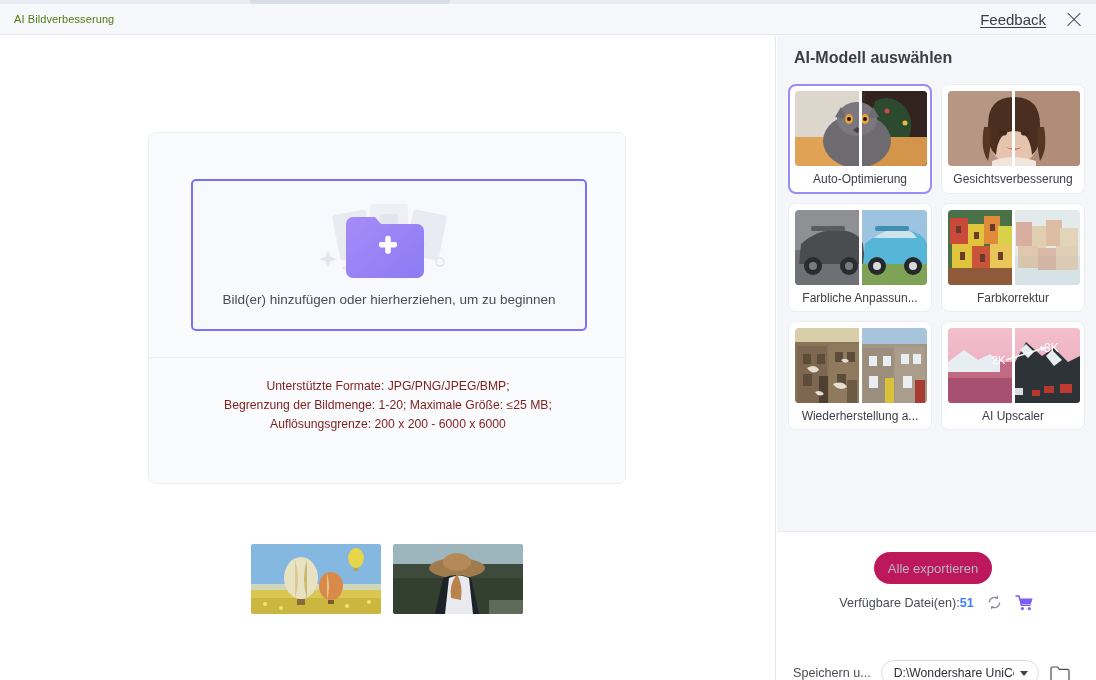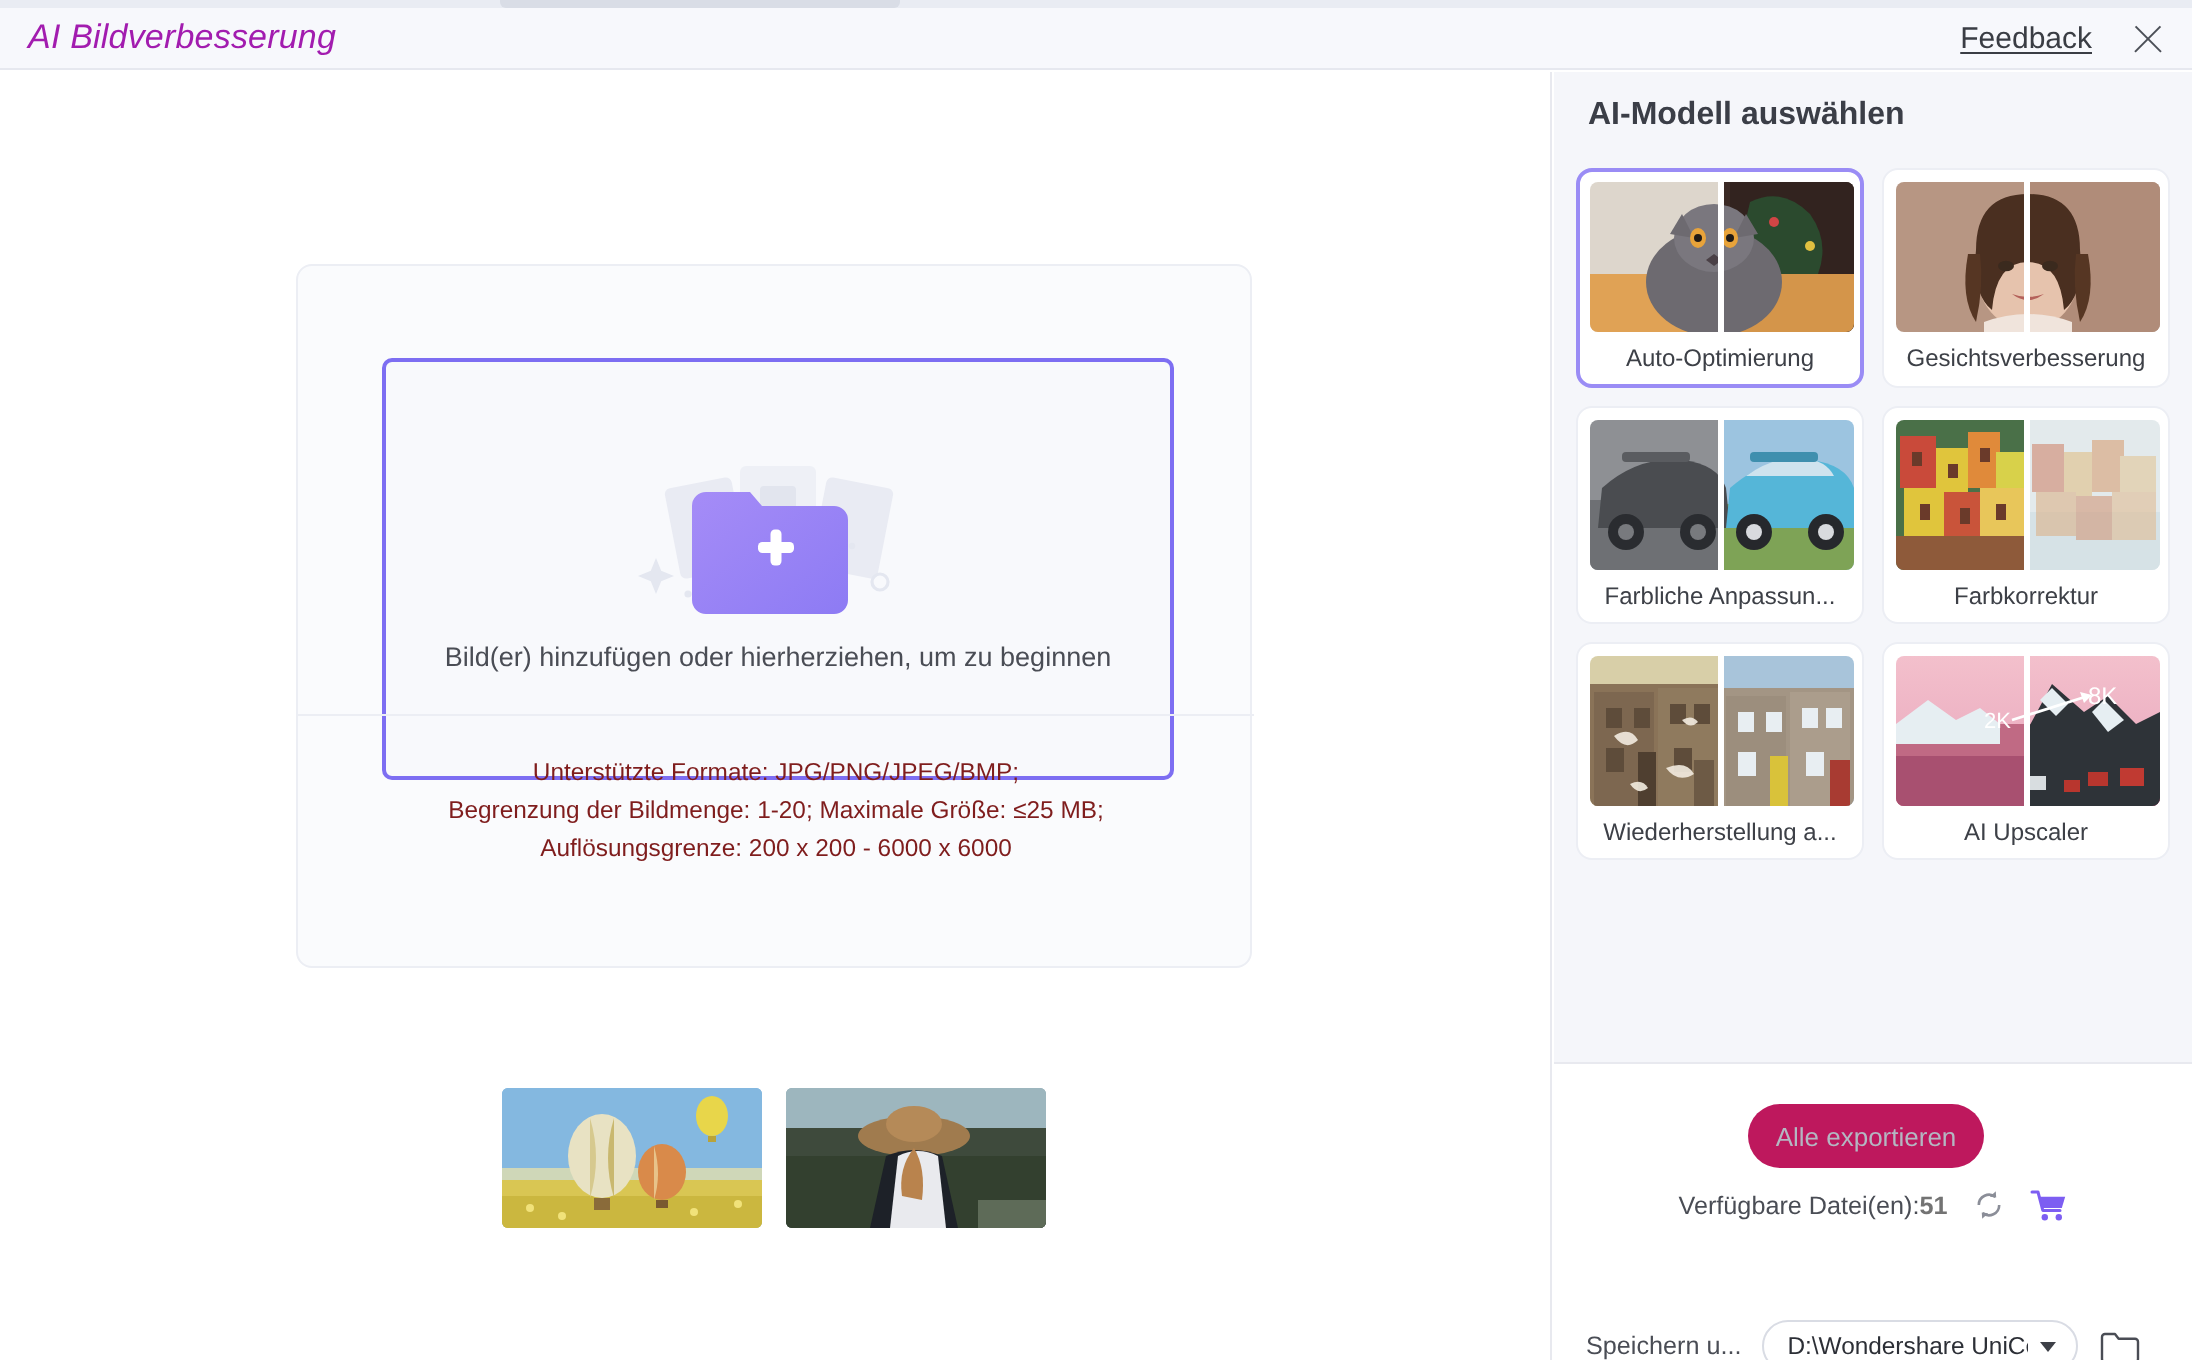--- a/index.html
+++ b/index.html
@@ -35,24 +35,23 @@
     top: 4px; left: 0;
     width: 1096px;
     height: 31px;
     background: #f7f8fc;
     border-bottom: 1px solid #e6e8ef;
     display: flex;
     align-items: center;
     padding: 0 12px 0 14px;
   }
   .titlebar .app-title {
-    font-size: 17px;
-    color: #a21caf;
+    font-size: 11px;
+    color: #4d7c0f;
     letter-spacing: .1px;
-    font-style: italic;
   }
   .titlebar .spacer { flex: 1; }
   .feedback-link {
     font-size: 15px;
     color: #3a3d44;
     text-decoration: underline;
     text-underline-offset: 2px;
     cursor: pointer;
     margin-right: 18px;
   }
@@ -88,21 +87,21 @@
     height: 352px;
     background: #fafbfd;
     border: 1px solid #eceef4;
     border-radius: 8px;
   }
 
   .dropzone {
     position: absolute;
     left: 42px; top: 46px;
     width: 396px;
-    height: 211px;
+    height: 152px;
     border: 2px solid #7d6ef2;
     border-radius: 5px;
     background: #f8f9fc;
     display: flex;
     flex-direction: column;
     align-items: center;
     justify-content: center;
     cursor: pointer;
   }
 
@@ -243,21 +242,21 @@
     width: 319px;
     display: flex;
     align-items: center;
     justify-content: center;
     gap: 12px;
   }
   .files-text {
     font-size: 12.6px;
     color: #4a4d55;
   }
-  .files-text b { color: #737373; }
+  .files-text b { color: #3b82f6; }
   .icon-btn { cursor: pointer; display: flex; align-items: center; }
 
   .savepath-row {
     position: absolute;
     left: 0; top: 624px;
     width: 319px;
     display: flex;
     align-items: center;
     gap: 10px;
     padding-left: 16px;

